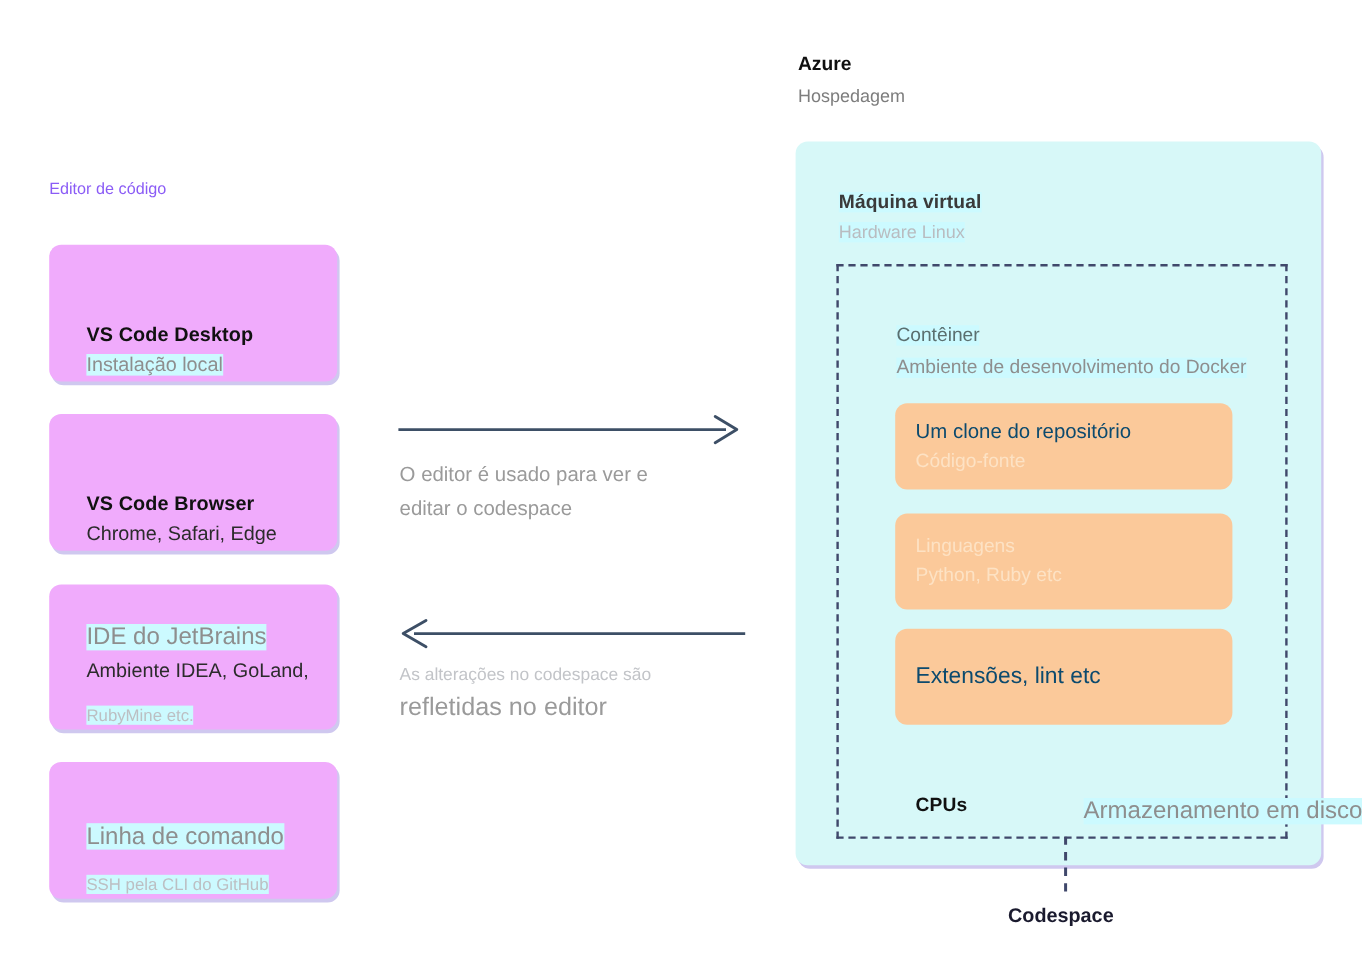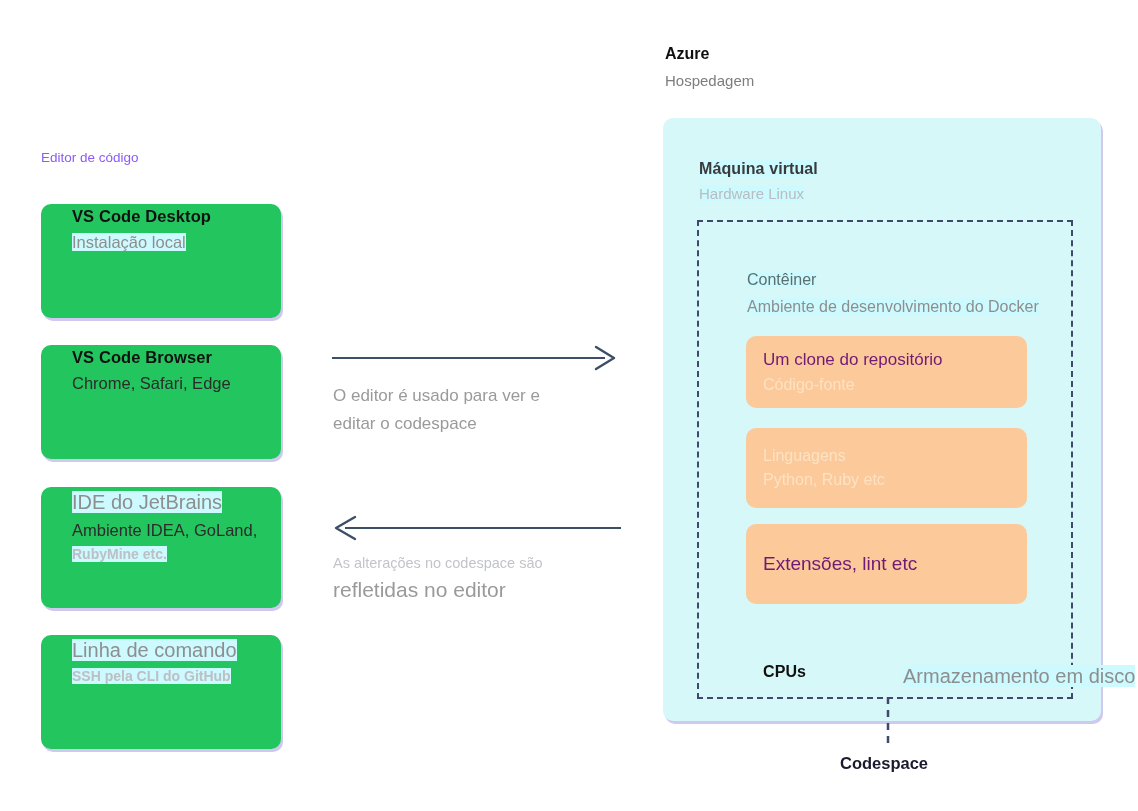--- a/index.html
+++ b/index.html
@@ -16,27 +16,27 @@
   }
   .canvas {
     position: absolute;
     inset: 0;
   }
   .abs { position: absolute; }
 
   
   .card {
     position: absolute;
-    background: #22c55e;
+    background: #f0abfc;
     border-radius: 10px;
     box-shadow: 2px 3px 0 0 #cfc8ef;
     box-sizing: border-box;
     display: flex;
     flex-direction: column;
-    justify-content: flex-start;
+    justify-content: flex-end;
   }
   .card .lines {
     padding-left: 31px;
   }
 
   
   .t-strong {
     font-size: 16.5px;
     font-weight: bold;
     color: #111111;
@@ -67,24 +67,25 @@
   }
   .t-small-muted {
     font-size: 20px;
     font-weight: normal;
     color: #8e8e8e;
     line-height: 1.55;
     white-space: nowrap;
   }
   .t-small-faint {
     font-size: 14px;
-    font-weight: bold;
+    font-weight: normal;
     color: #bcbfc3;
     line-height: 1.55;
     white-space: nowrap;
+    margin-top: 14px;
   }
   .hl { background: #ccfaff; }
 
   
   .section-label {
     font-size: 13.5px;
     color: #8b5cf6;
     white-space: nowrap;
   }
 
@@ -143,21 +144,21 @@
     background: #fbc99a;
     border-radius: 10px;
     box-sizing: border-box;
     display: flex;
     flex-direction: column;
     justify-content: center;
     padding-left: 17px;
   }
   .t-orange-strong {
     font-size: 17px;
-    color: #701a75;
+    color: #0c4a6e;
     font-weight: normal;
     line-height: 1.5;
     white-space: nowrap;
   }
   .t-orange-faint {
     font-size: 16px;
     color: #fde2c4;
     font-weight: normal;
     line-height: 1.5;
     white-space: nowrap;

